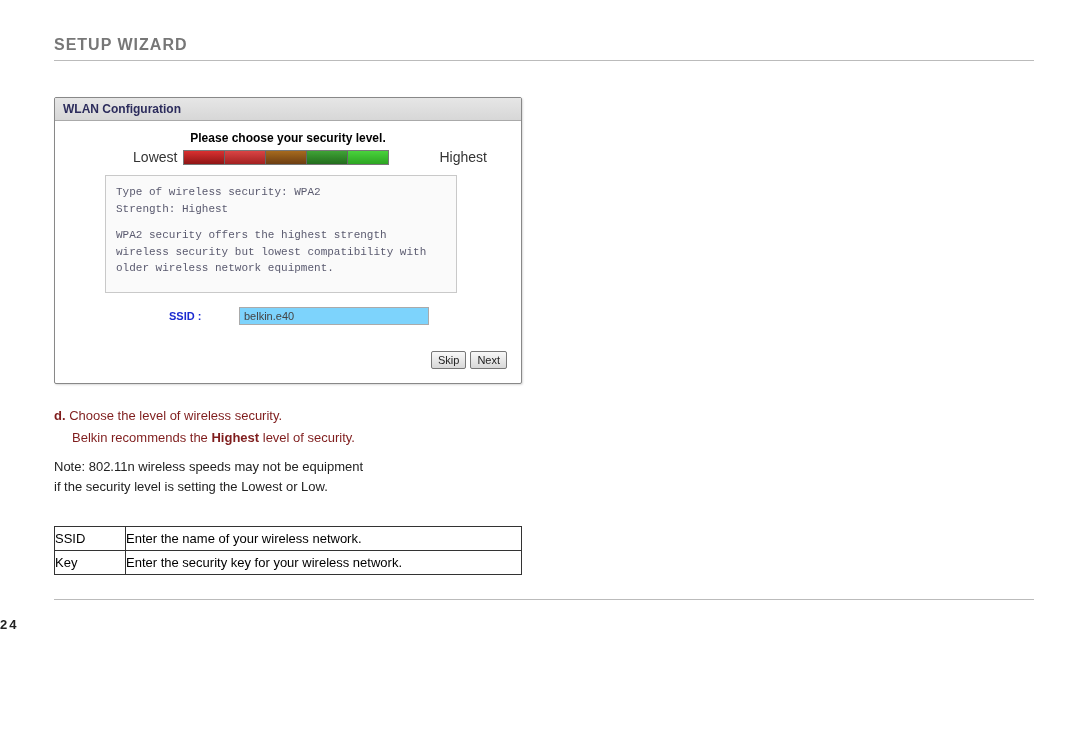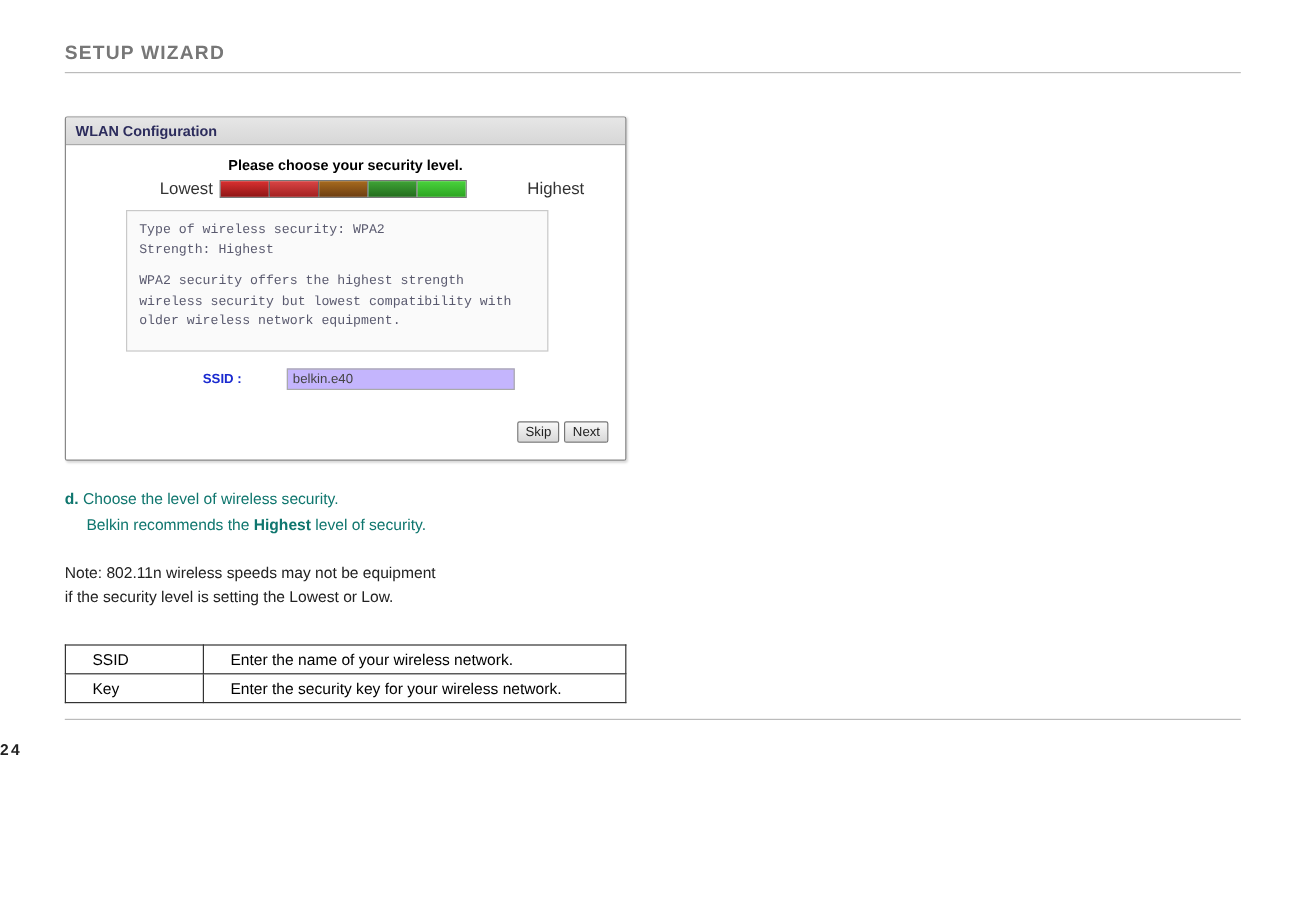--- a/index.html
+++ b/index.html
@@ -110,21 +110,21 @@
   }
   .form-row .flbl {
     width: 70px;
     color: #1a2ad0;
     font-weight: bold;
   }
   .form-row .fval {
     width: 180px;
     padding: 2px 4px;
     border: 1px solid #aaa;
-    background: #c4b5fd;
+    background: #7dd3fc;
     font-size: 11px;
     color: #444;
   }
   .btn-row {
     display: flex;
     justify-content: flex-end;
     gap: 4px;
     margin-top: 26px;
     align-items: center;
   }
@@ -133,43 +133,43 @@
     padding: 2px 6px;
     background: linear-gradient(#f8f8f8,#d8d8d8);
     border: 1px solid #777;
     border-radius: 2px;
     color: #222;
   }
   
   .step {
     font-size: 13px;
     line-height: 1.5;
-    margin-bottom: 21px;
-    color: #0f766e;
+    margin-bottom: 10px;
+    color: #7f1d1d;
   }
   .step .indent {
     margin-left: 18px;
     display: block;
     margin-top: 2px;
   }
   .note {
     font-size: 13px;
     line-height: 1.5;
     margin: 10px 0 30px 0;
     color: #222;
   }
   
   .def-table {
     border-collapse: collapse;
     width: 468px;
     font-size: 13px;
   }
   .def-table td {
     border: 1px solid #333;
-    padding: 4px 22px;
+    padding: 4px 0;
   }
   .def-table td.k { width: 70px; }
   
   .footer-rule {
     position: absolute;
     left: 54px;
     right: 46px;
     bottom: 44px;
     border: none;
     border-top: 1px solid #bbb;

